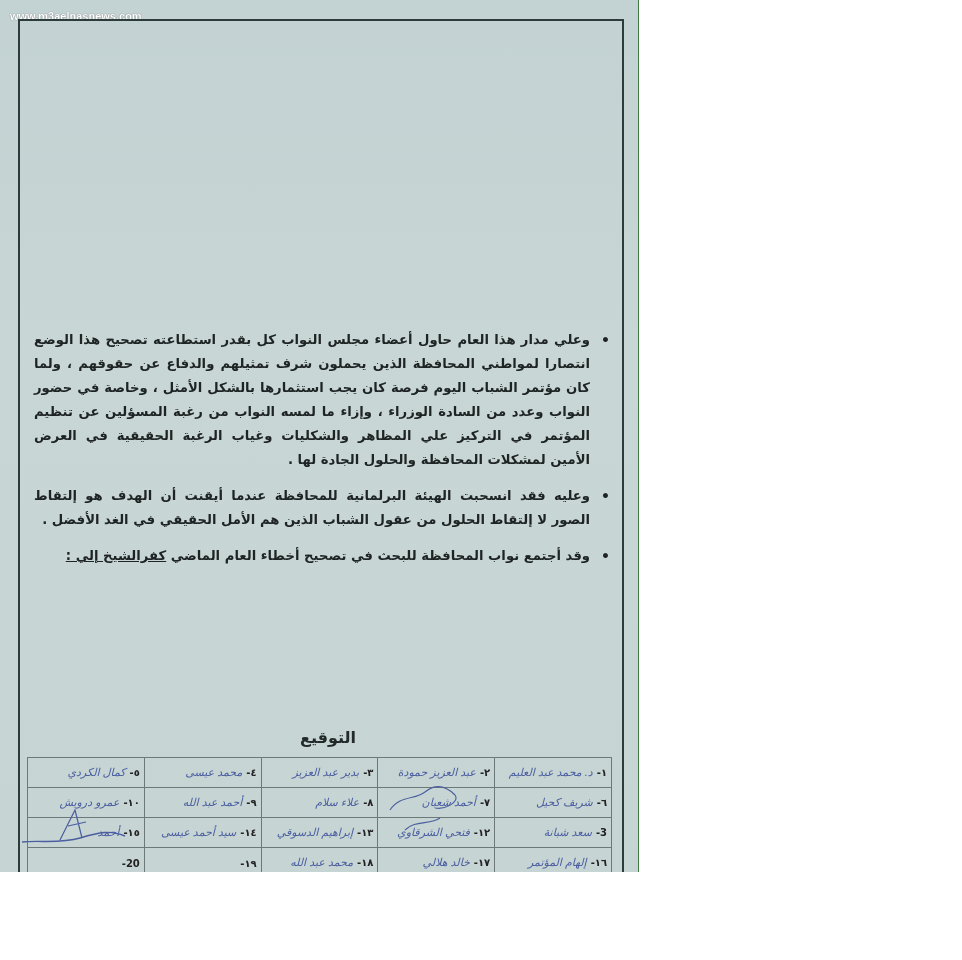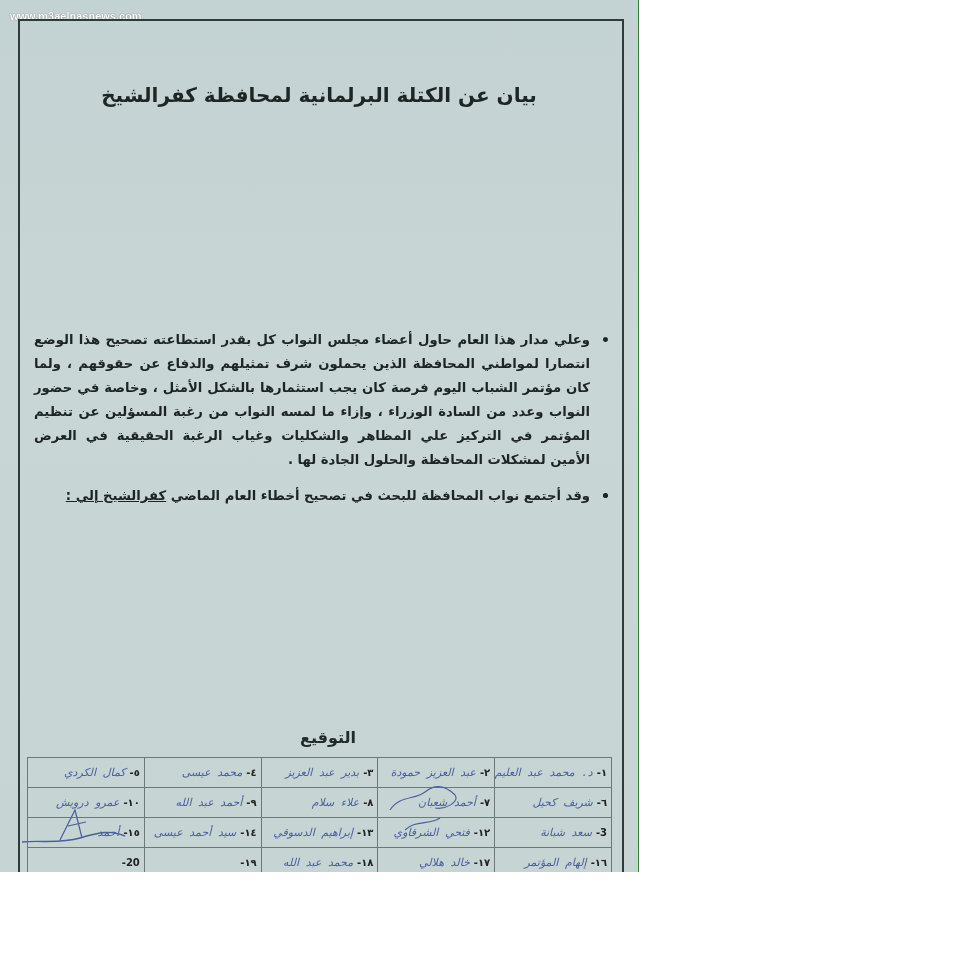--- a/index.html
+++ b/index.html
@@ -71,44 +71,44 @@
       border-collapse:collapse; direction:rtl; table-layout:fixed;
     }
     table.sig td {
       border:1px solid #6d7878; height:29px; padding:0 4px;
       font-family:"DejaVu Sans", sans-serif; font-size:10px; font-weight:bold;
       color:#2a3030; vertical-align:middle; white-space:nowrap; overflow:visible;
       position:relative;
     }
     table.sig td .num { color:#222; }
     table.sig td .sign {
-      font-family:Liberation Mono, monospace; font-weight:normal; font-style:italic;
+      font-family:Liberation Sans, sans-serif; font-weight:normal; font-style:italic;
       color:#4a5ea0; font-size:11px; margin-right:4px;
     }
     .scribble {
       position:absolute; pointer-events:none;
     }
   </style>
 </head>
 <body>
 
 <div class="photo">
   <div class="watermark">www.m3aelnasnews.com</div>
   <div class="frame"></div>
 
-  <div class="title">بيان عن الكتلة البرلمانية لمحافظة كفرالشيخ</div>
 
 
   <ul class="bullets">
     <li class="b1">
       <span class="dot">•</span>
       <span>وعلي مدار هذا العام حاول أعضاء مجلس النواب كل بقدر استطاعته تصحيح هذا الوضع انتصارا لمواطني المحافظة الذين يحملون شرف تمثيلهم والدفاع عن حقوقهم ، ولما كان مؤتمر الشباب اليوم فرصة كان يجب استثمارها بالشكل الأمثل ، وخاصة في حضور النواب وعدد من السادة الوزراء ، وإزاء ما لمسه النواب من رغبة المسؤلين عن تنظيم المؤتمر في التركيز علي المظاهر والشكليات وغياب الرغبة الحقيقية في العرض الأمين لمشكلات المحافظة والحلول الجادة لها .</span>
     </li>
     <li class="b2">
       <span class="dot">•</span>
+      <span>وعليه فقد انسحبت الهيئة البرلمانية للمحافظة عندما أيقنت أن الهدف هو إلتقاط الصور لا إلتقاط الحلول من عقول الشباب الذين هم الأمل الحقيقي في الغد الأفضل .</span>
     </li>
     <li class="b3">
       <span class="dot">•</span>
       <span>وقد أجتمع نواب المحافظة للبحث في تصحيح أخطاء العام الماضي</span>
       <span class="underlined">كفرالشيخ إلي :</span>
     </li>
   </ul>
 
 
   <div class="sig-title">التوقيع</div>

